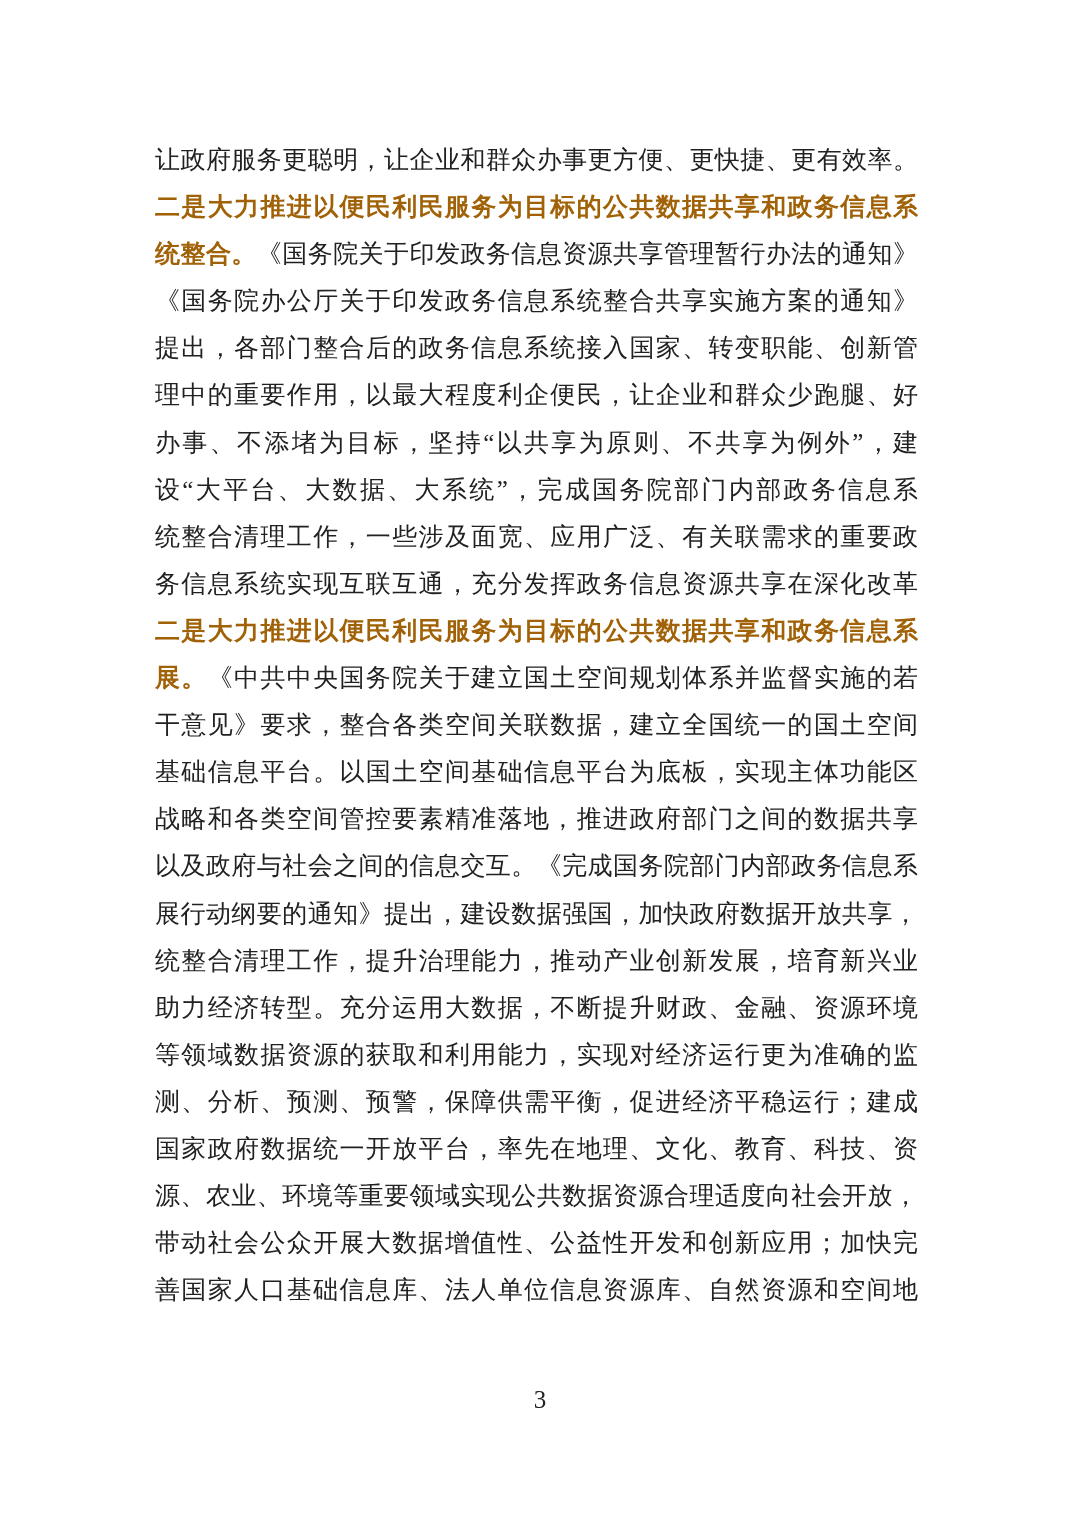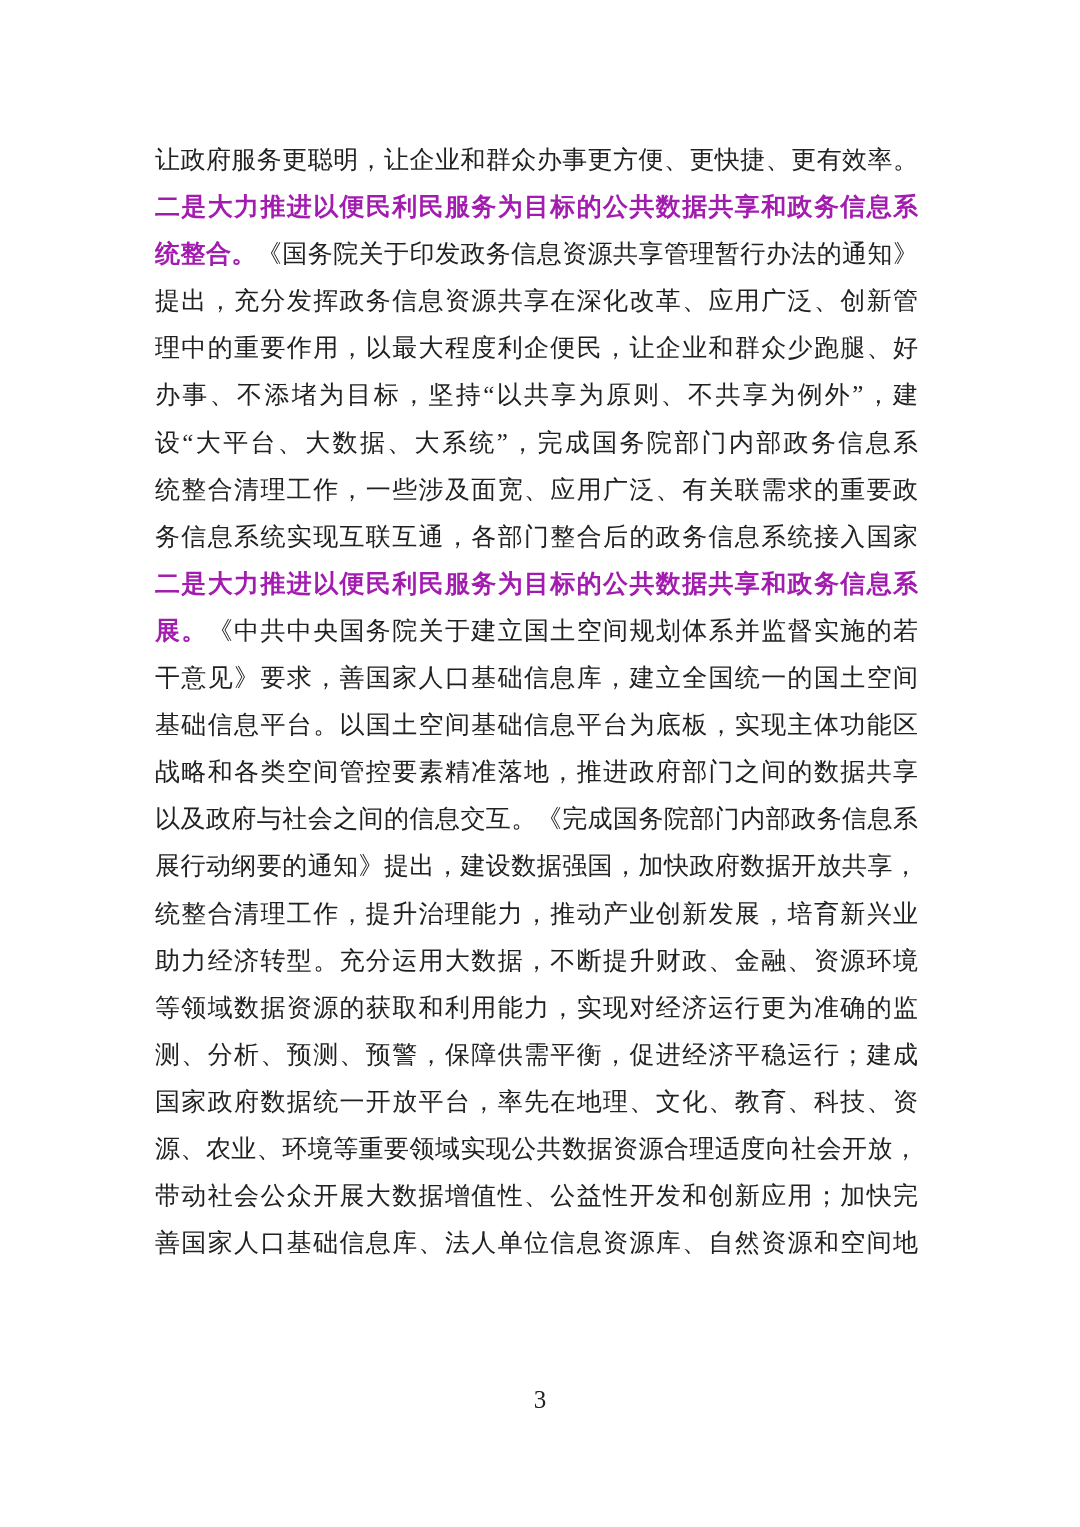--- a/index.html
+++ b/index.html
@@ -26,49 +26,50 @@
     line-height: 47.1px;
     font-size: 25px;
     color: #212121;
     text-align: justify;
     text-align-last: justify;
     text-justify: inter-character;
     overflow: hidden;
   }
   .line span.bold {
     font-weight: 700;
-    color: #a21caf;
+    color: #a16207;
   }
   .page-number {
     position: absolute;
     top: 1386px;
     left: 0;
     width: 100%;
     text-align: center;
     font-size: 25px;
     color: #222222;
   }
 </style>
 </head>
 <body>
 
 <div class="page">
   <div class="text-block">
       <div class="line"><span>让政府服务更聪明，让企业和群众办事更方便、更快捷、更有效率。</span></div>
       <div class="line"><span class="bold">二是大力推进以便民利民服务为目标的公共数据共享和政务信息系</span></div>
       <div class="line"><span class="bold">统整合。</span><span>《国务院关于印发政务信息资源共享管理暂行办法的通知》</span></div>
-      <div class="line"><span>提出，充分发挥政务信息资源共享在深化改革、应用广泛、创新管</span></div>
+      <div class="line"><span>《国务院办公厅关于印发政务信息系统整合共享实施方案的通知》</span></div>
+      <div class="line"><span>提出，各部门整合后的政务信息系统接入国家、转变职能、创新管</span></div>
       <div class="line"><span>理中的重要作用，以最大程度利企便民，让企业和群众少跑腿、好</span></div>
       <div class="line"><span>办事、不添堵为目标，坚持“以共享为原则、不共享为例外”，建</span></div>
       <div class="line"><span>设“大平台、大数据、大系统”，完成国务院部门内部政务信息系</span></div>
       <div class="line"><span>统整合清理工作，一些涉及面宽、应用广泛、有关联需求的重要政</span></div>
-      <div class="line"><span>务信息系统实现互联互通，各部门整合后的政务信息系统接入国家</span></div>
+      <div class="line"><span>务信息系统实现互联互通，充分发挥政务信息资源共享在深化改革</span></div>
       <div class="line"><span class="bold">二是大力推进以便民利民服务为目标的公共数据共享和政务信息系</span></div>
       <div class="line"><span class="bold">展。</span><span>《中共中央国务院关于建立国土空间规划体系并监督实施的若</span></div>
-      <div class="line"><span>干意见》要求，善国家人口基础信息库，建立全国统一的国土空间</span></div>
+      <div class="line"><span>干意见》要求，整合各类空间关联数据，建立全国统一的国土空间</span></div>
       <div class="line"><span>基础信息平台。以国土空间基础信息平台为底板，实现主体功能区</span></div>
       <div class="line"><span>战略和各类空间管控要素精准落地，推进政府部门之间的数据共享</span></div>
       <div class="line"><span>以及政府与社会之间的信息交互。《完成国务院部门内部政务信息系</span></div>
       <div class="line"><span>展行动纲要的通知》提出，建设数据强国，加快政府数据开放共享，</span></div>
       <div class="line"><span>统整合清理工作，提升治理能力，推动产业创新发展，培育新兴业态，</span></div>
       <div class="line"><span>助力经济转型。充分运用大数据，不断提升财政、金融、资源环境</span></div>
       <div class="line"><span>等领域数据资源的获取和利用能力，实现对经济运行更为准确的监</span></div>
       <div class="line"><span>测、分析、预测、预警，保障供需平衡，促进经济平稳运行；建成</span></div>
       <div class="line"><span>国家政府数据统一开放平台，率先在地理、文化、教育、科技、资</span></div>
       <div class="line"><span>源、农业、环境等重要领域实现公共数据资源合理适度向社会开放，</span></div>

